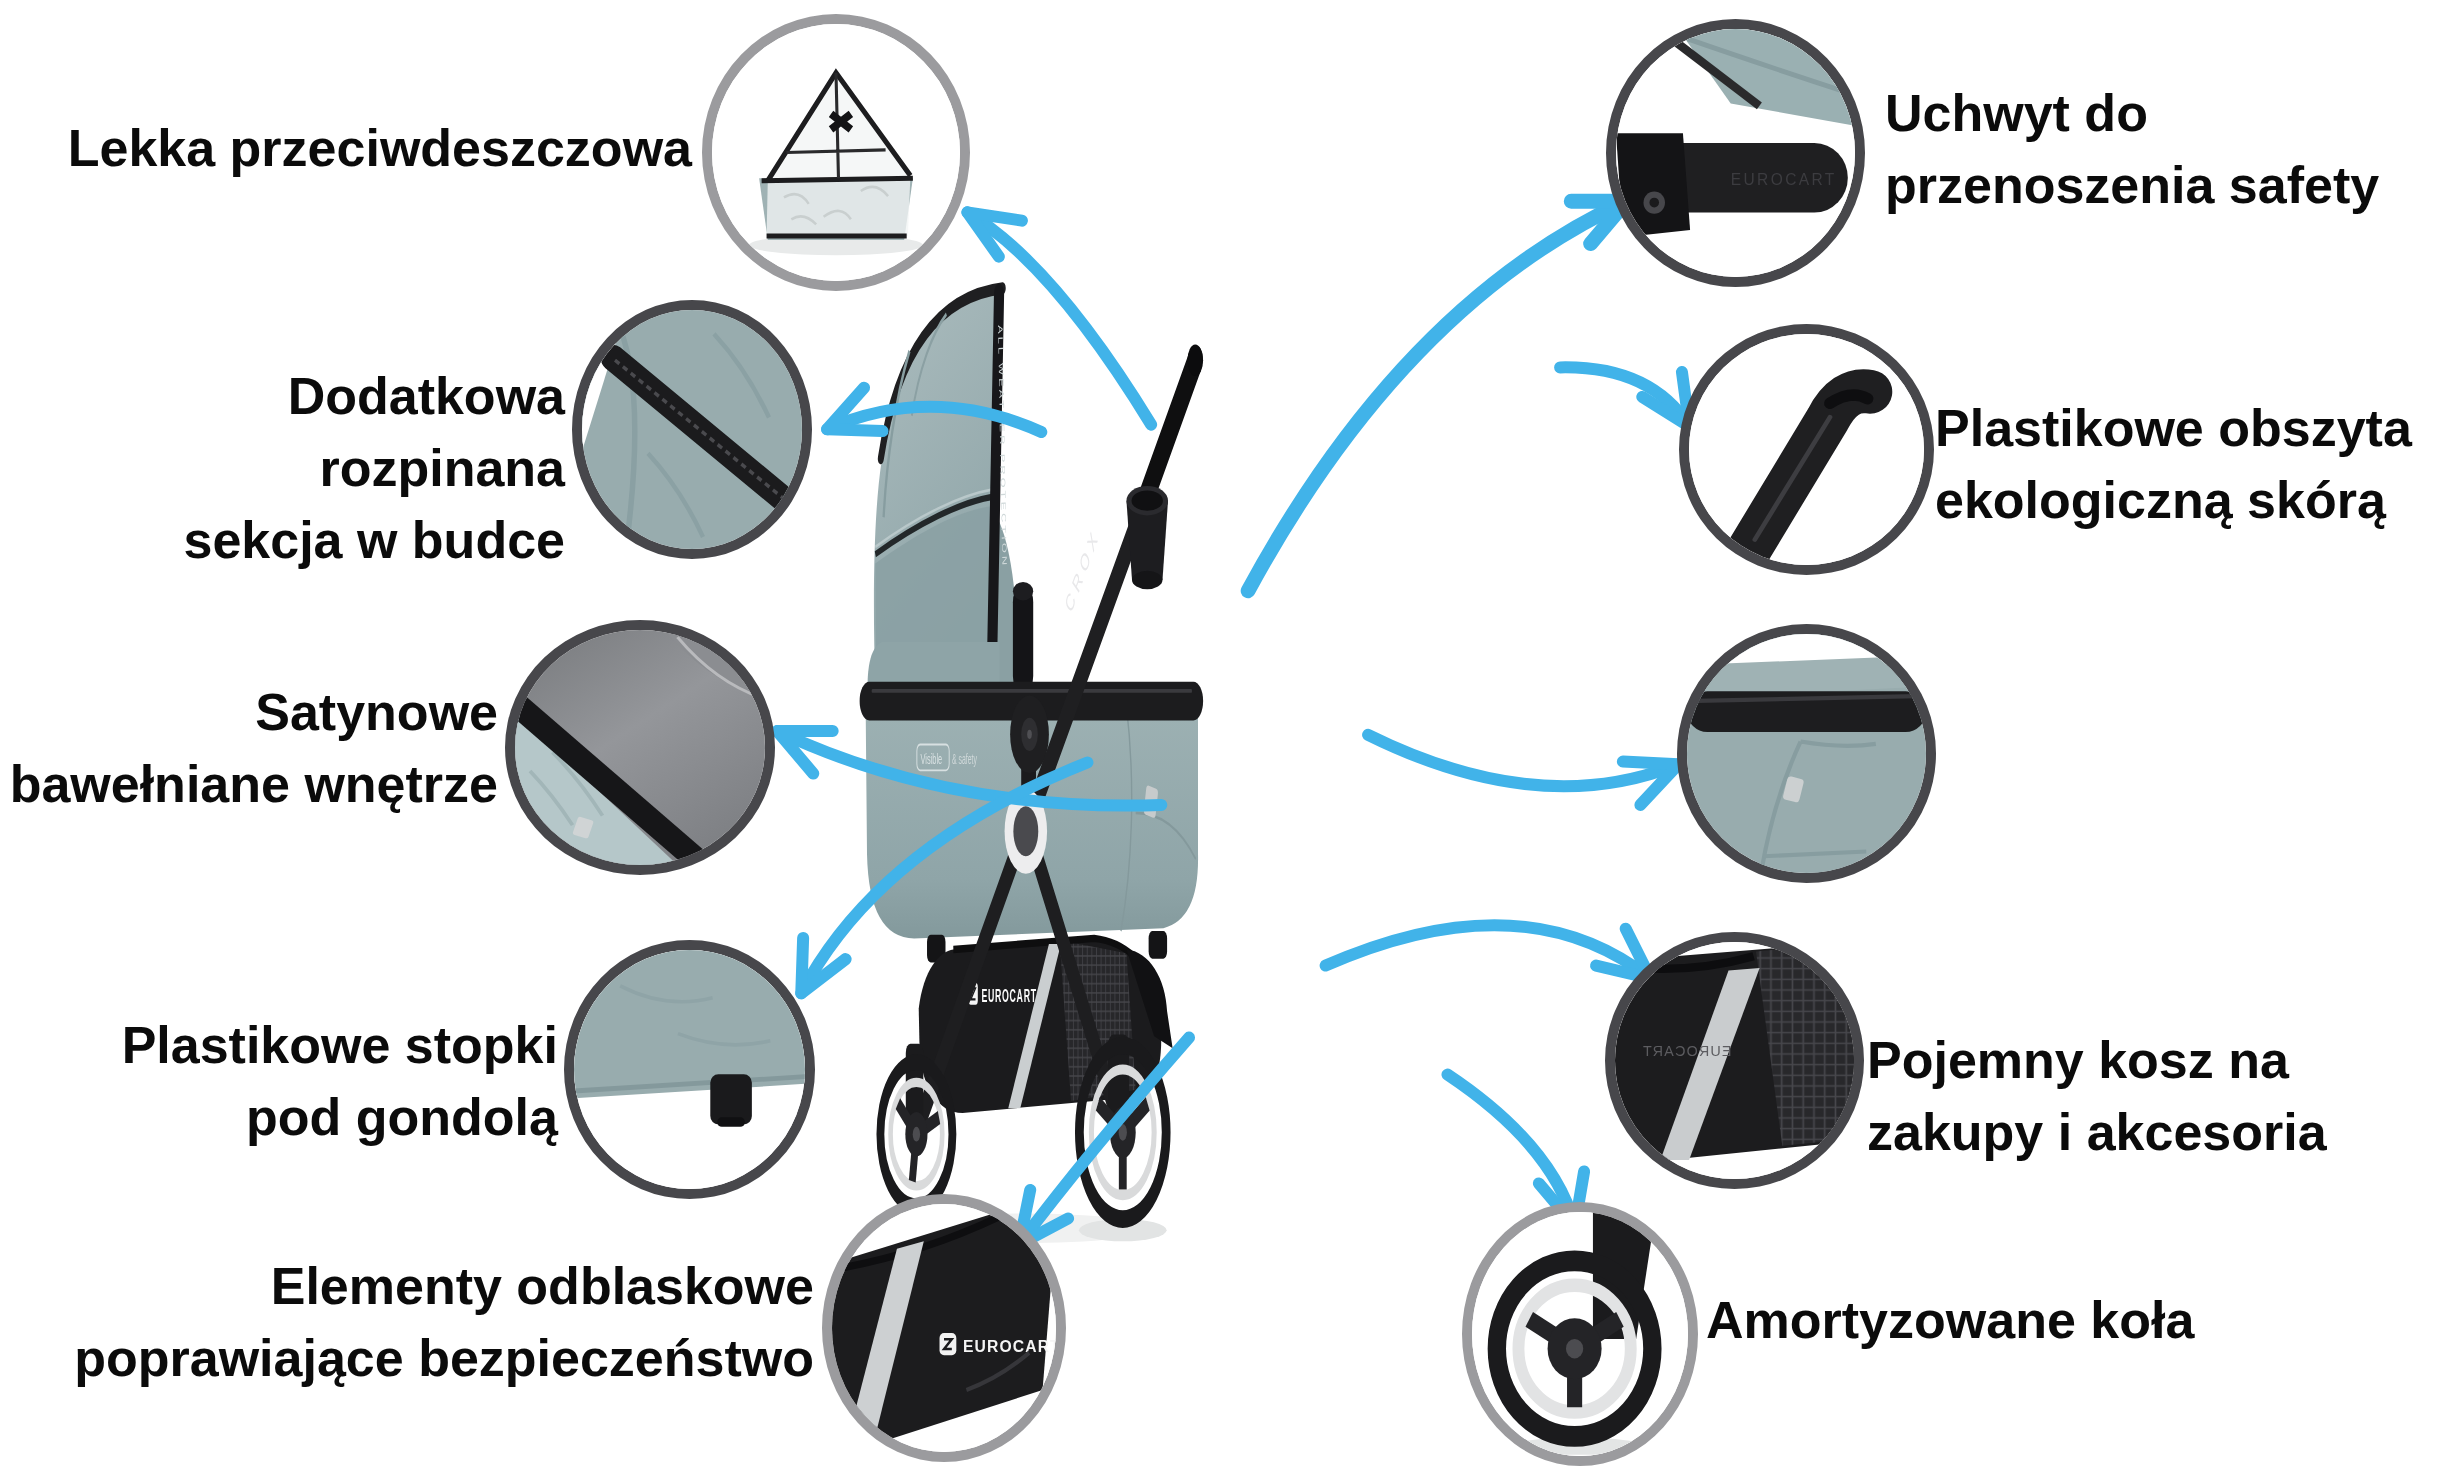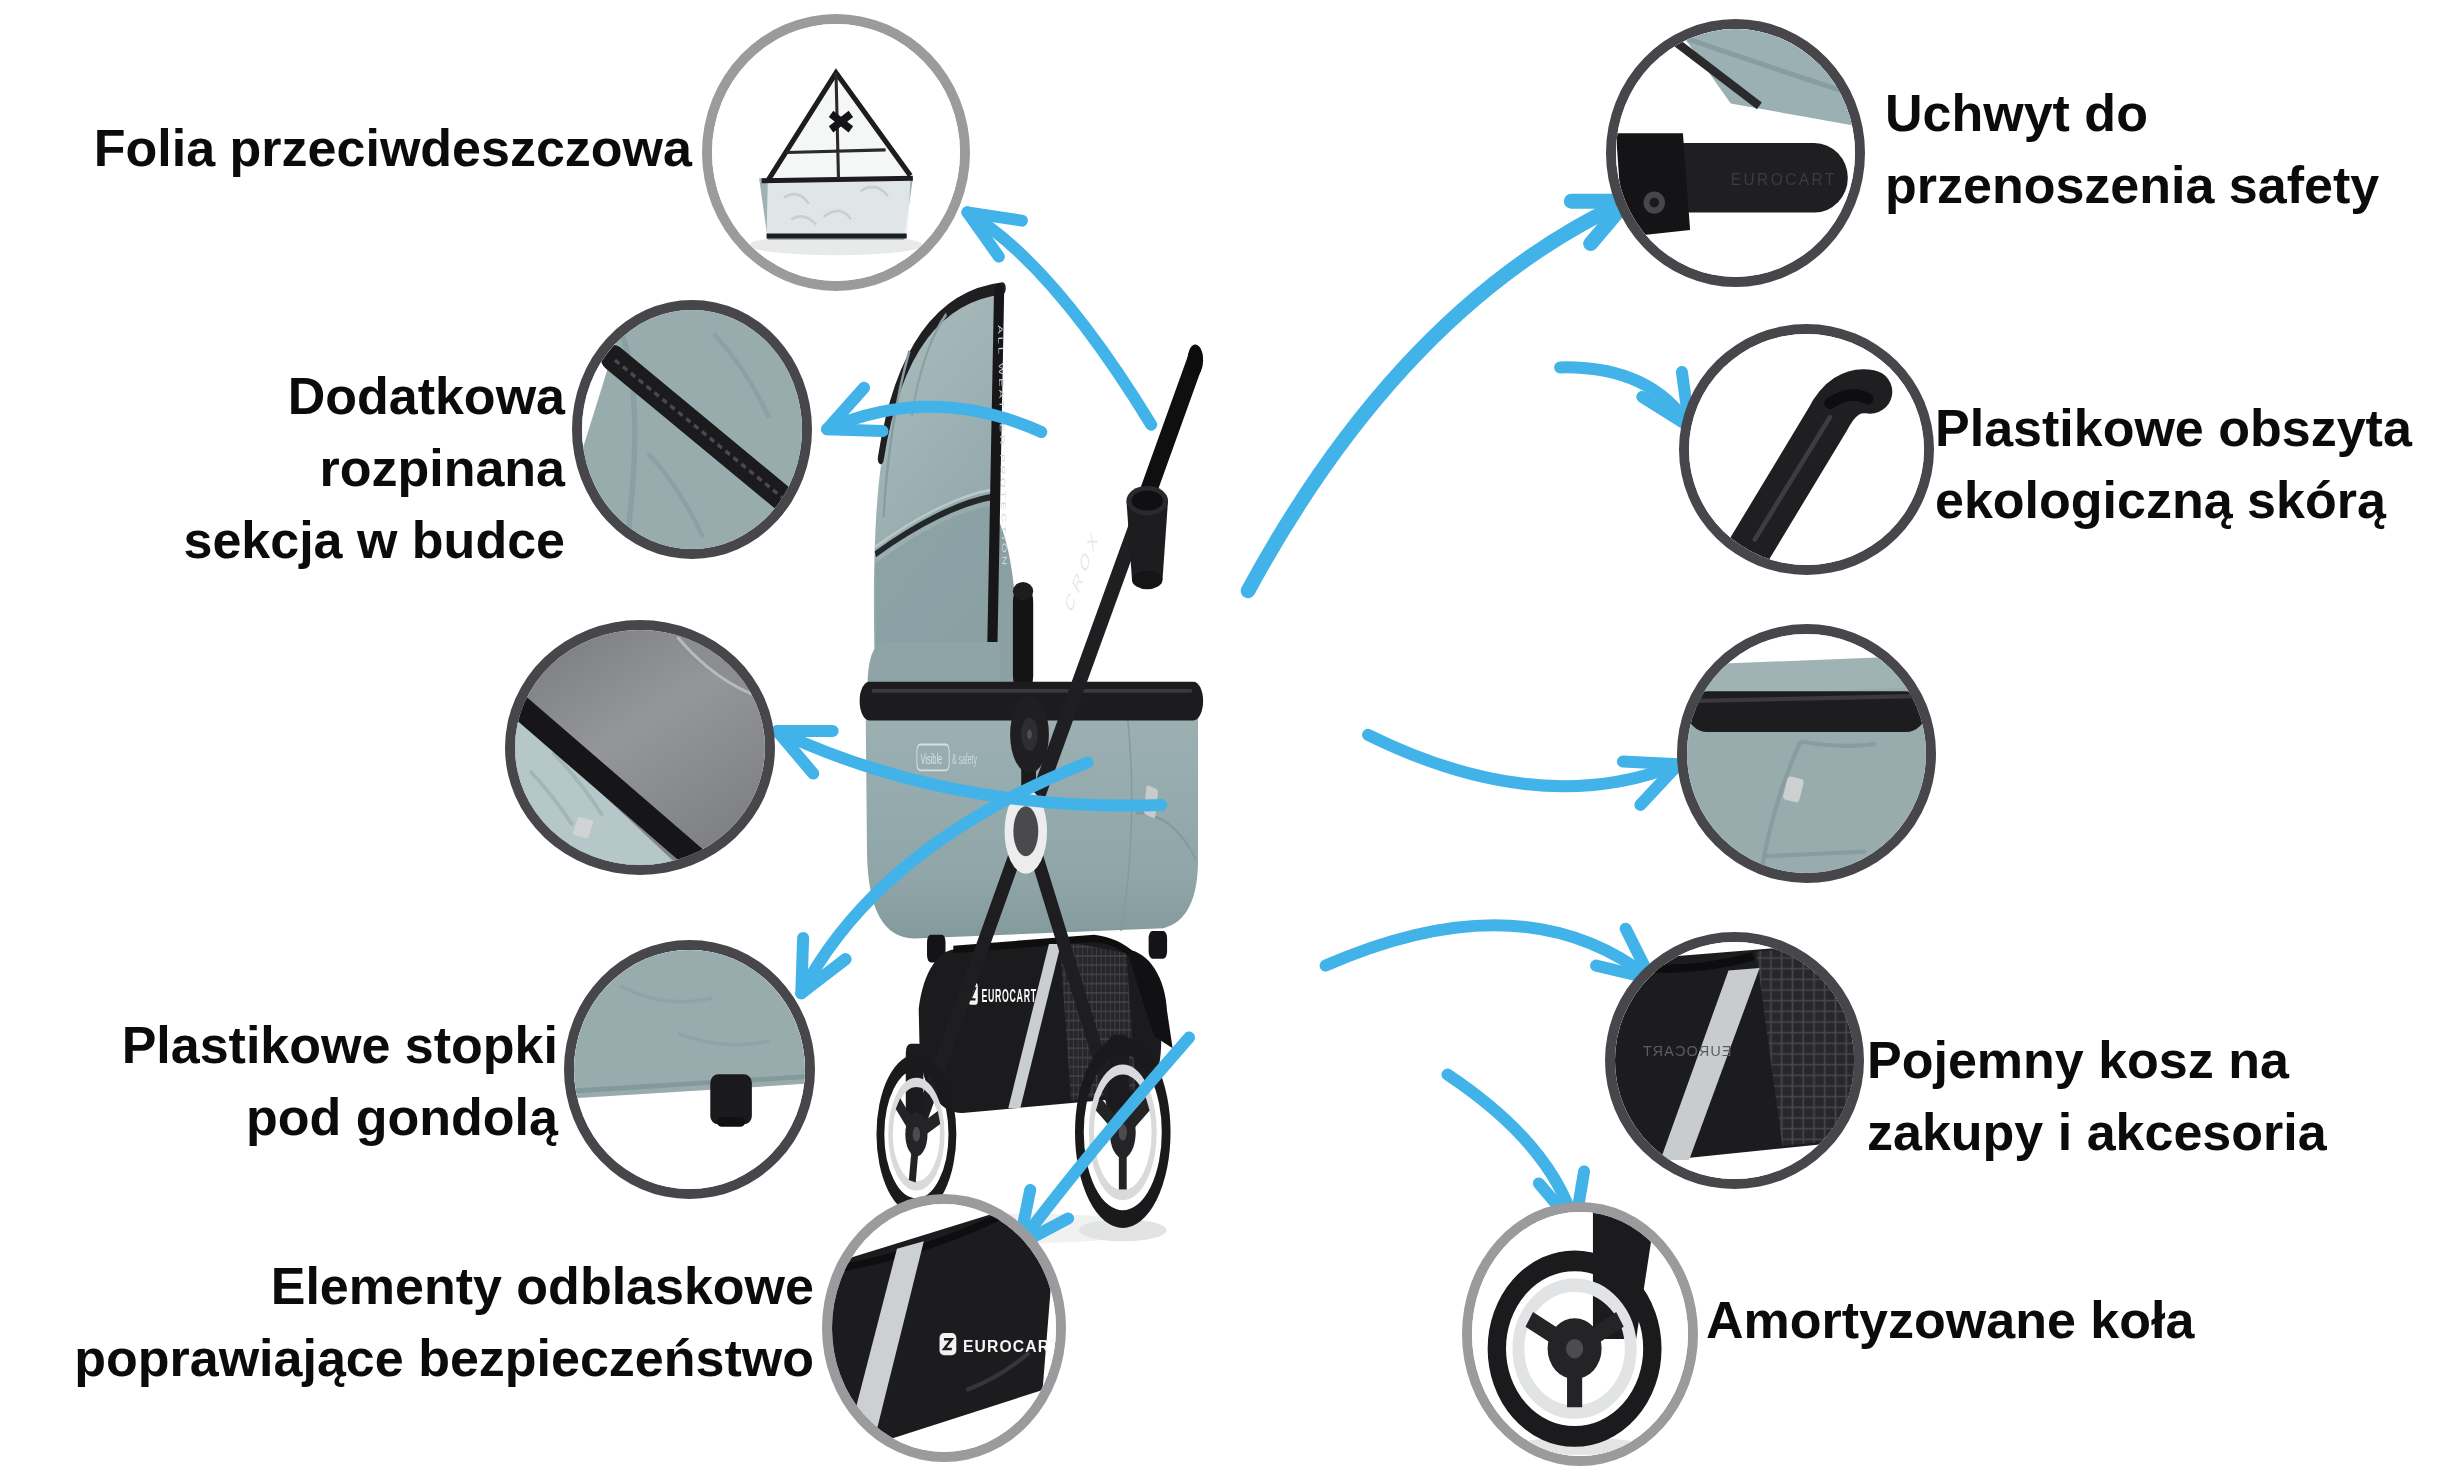--- a/index.html
+++ b/index.html
@@ -319,27 +319,29 @@
       <circle cx="95" cy="112" r="72" fill="none" stroke="#1b1b1d" stroke-width="17"></circle>
       <circle cx="95" cy="112" r="52" fill="none" stroke="#e2e3e4" stroke-width="11"></circle>
       <line x1="95" y1="112" x2="95" y2="160" stroke="#242427" stroke-width="14"></line>
       <line x1="95" y1="112" x2="53" y2="88" stroke="#242427" stroke-width="14"></line>
       <line x1="95" y1="112" x2="137" y2="88" stroke="#242427" stroke-width="14"></line>
       <circle cx="95" cy="112" r="25" fill="#242427"></circle>
       <circle cx="95" cy="112" r="8" fill="#4c4c50"></circle>
     </svg>
   </div>
 
-  <div class="label left" style="right:1770px;top:112px;">Folia przeciwdeszczowa</div>
+  <div class="label left" style="right:1770px;top:112px;">Lekka przeciwdeszczowa</div>
   <div class="label right" style="left:1885px;top:77px;">Uchwyt do
 przenoszenia safety</div>
   <div class="label left" style="right:1897px;top:360px;margin-left:34px;">Dodatkowa rozpinana
 sekcja w budce</div>
   <div class="label right" style="left:1935px;top:392px;">Plastikowe obszyta
 ekologiczną skórą</div>
+  <div class="label left" style="right:1964px;top:676px;">Satynowe
+bawełniane wnętrze</div>
   <div class="label left" style="right:1904px;top:1009px;">Plastikowe stopki
 pod gondolą</div>
   <div class="label right" style="left:1867px;top:1004px;margin-top:20px;">Pojemny kosz na
 zakupy i akcesoria</div>
   <div class="label right" style="left:1706px;top:1284px;">Amortyzowane koła</div>
   <div class="label left" style="right:1648px;top:1250px;">Elementy odblaskowe
 poprawiające bezpieczeństwo</div>
 
 </div>
 

